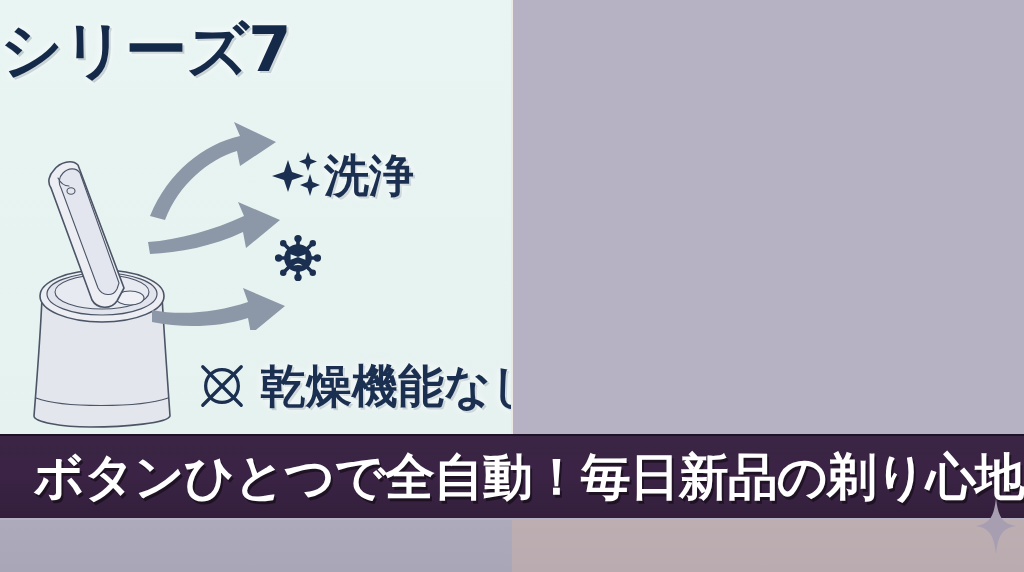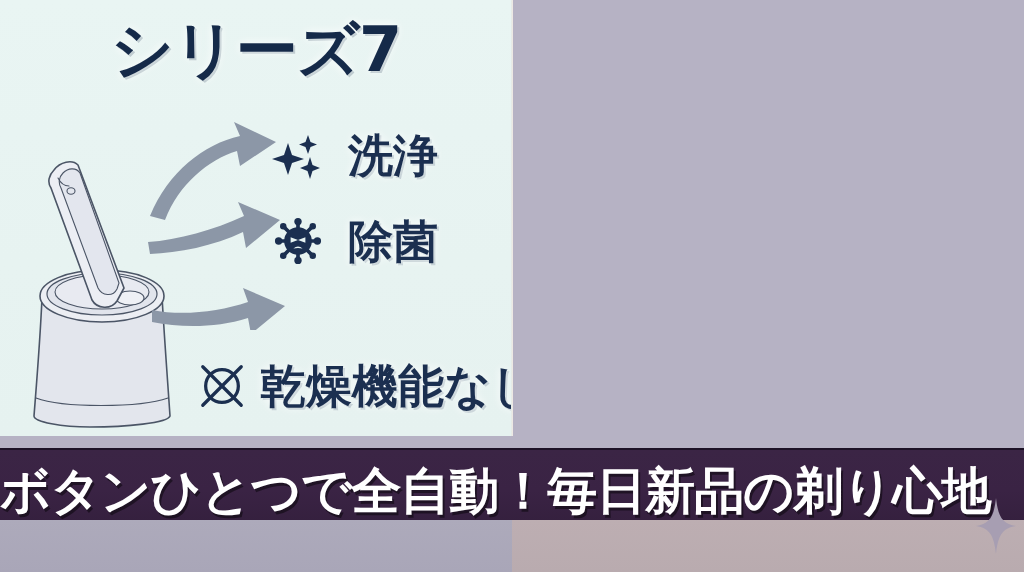--- a/index.html
+++ b/index.html
@@ -13,61 +13,61 @@
 
   
   .panel { position:absolute; top:0; height:436px; overflow:hidden; }
   #panel-left  { left:0;   width:512px; background:linear-gradient(180deg,#e9f5f3 0%,#e7f3f1 60%,#e6f2f0 100%); }
   #panel-right { left:512px; width:512px; background:linear-gradient(180deg,#f5ece7 0%,#f3eae5 60%,#f2e8e3 100%); }
   .panel-seam { position:absolute; left:511px; top:0; width:2px; height:436px;
                 background:linear-gradient(90deg,#e3ece9,#f0e7e2); }
 
   
   .title {
-    position:absolute; top:14px; width:100%; text-align:center;
+    position:absolute; top:14px; width:100%; 
     font-size:62px; font-weight:bold; letter-spacing:-1px;
     font-family:"DejaVu Sans","Liberation Sans",sans-serif;
     line-height:1.15; white-space:nowrap;
   }
   #title-left  { color:#152a49; text-shadow:0 0 10px rgba(255,255,255,.95), 2px 2px 0 rgba(21,42,73,.25); }
   #title-right { color:#7d1a18; text-shadow:0 0 10px rgba(255,255,255,.95), 2px 2px 0 rgba(125,26,24,.22); }
 
   
   .device { position:absolute; }
   #device-left  { left:18px;  top:128px; width:190px; height:300px; }
 
   
   .arrows { position:absolute; }
   #arrows-left  { left:148px; top:120px; width:150px; height:210px; }
 
   
   .features { position:absolute; }
   #features-left  { left:272px; top:112px; width:238px; }
-  .feature { display:flex; align-items:center; gap:24px; height:86px; }
+  .feature { display:flex; align-items:flex-end; gap:0; height:86px; }
   .feat-icon { flex:0 0 auto; width:52px; height:52px; display:flex; align-items:center; justify-content:center; }
   .feat-label {
     font-size:45px; font-weight:bold; white-space:nowrap;
     font-family:"DejaVu Sans","Liberation Sans",sans-serif;
     line-height:1;
   }
   #features-left  .feat-label { color:#1b2f50; text-shadow:0 0 8px rgba(255,255,255,.95), 2px 2px 0 rgba(27,47,80,.2); }
 
   
   #nodry {
     position:absolute; left:196px; top:360px;
     display:flex; align-items:center; gap:12px;
   }
   #nodry .feat-label { font-size:46px; color:#1b2f50;
       text-shadow:0 0 8px rgba(255,255,255,.95), 2px 2px 0 rgba(27,47,80,.2); }
 
   
   #banner {
-    position:absolute; left:0; top:448px; width:1024px; height:84px;
+    position:absolute; left:0; top:434px; width:1024px; height:84px;
     background:linear-gradient(180deg,#3b2545 0%,#3a2344 50%,#331f3c 100%);
-    display:flex; align-items:center; justify-content:flex-start;
+    display:flex; align-items:center; justify-content:flex-end;
     border-top:2px solid #1d1226;
   }
   #banner-text {
     font-family:"DejaVu Sans","Liberation Sans",sans-serif;
     font-size:50px; font-weight:bold; color:#ffffff;
     white-space:nowrap; letter-spacing:-1px;
     text-shadow:2px 3px 0 rgba(0,0,0,.45);
   }
 
   
@@ -157,21 +157,20 @@
                 <circle cx="10" cy="42" r="3.5"></circle>
               <circle cx="26" cy="26" r="15"></circle>
             </g>
             <g fill="#e8f4f2">
               <path d="M18 22 L26 25 L18 28 Z"></path>
               <path d="M34 22 L26 25 L34 28 Z"></path>
               <path d="M21 34 Q26 30 31 34 Q26 33 21 34 Z"></path>
             </g>
           </svg>
         </span>
-        <span class="feat-label">除菌</span>
       </div>
 
     </div>
 
     <div id="nodry">
       <span class="feat-icon">
         <svg viewBox="0 0 52 52" width="50" height="50">
           <g fill="none" stroke="#1b2f50" stroke-width="3.4" stroke-linecap="round">
             <circle cx="26" cy="26" r="17"></circle>
             <line x1="6" y1="6" x2="46" y2="46"></line>

